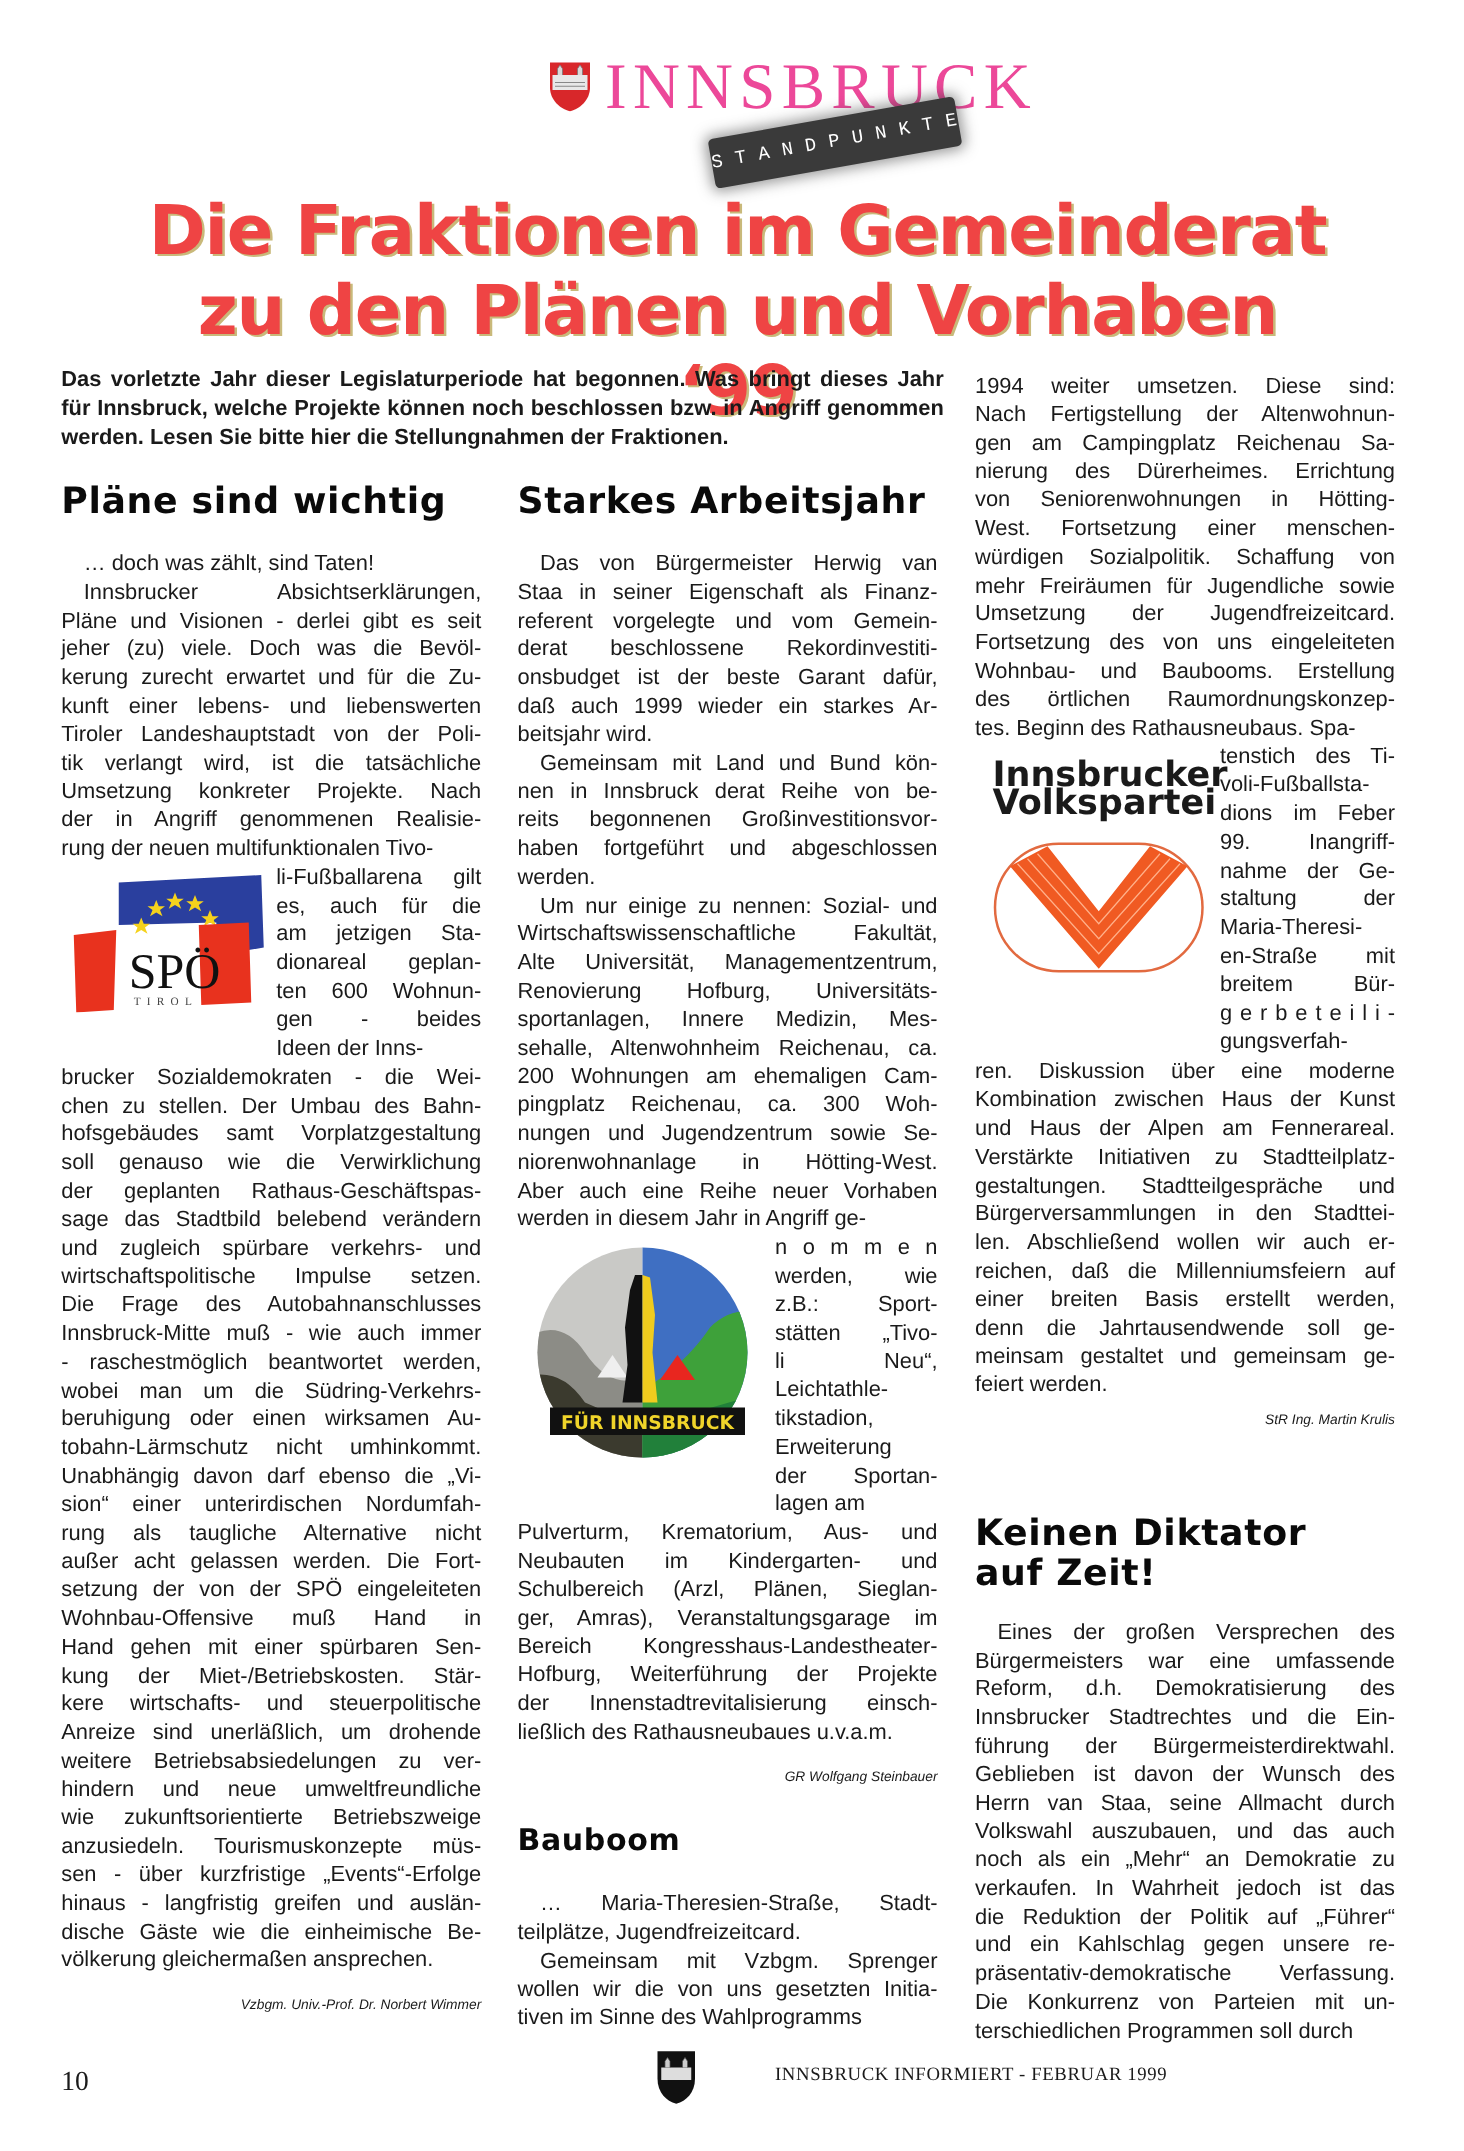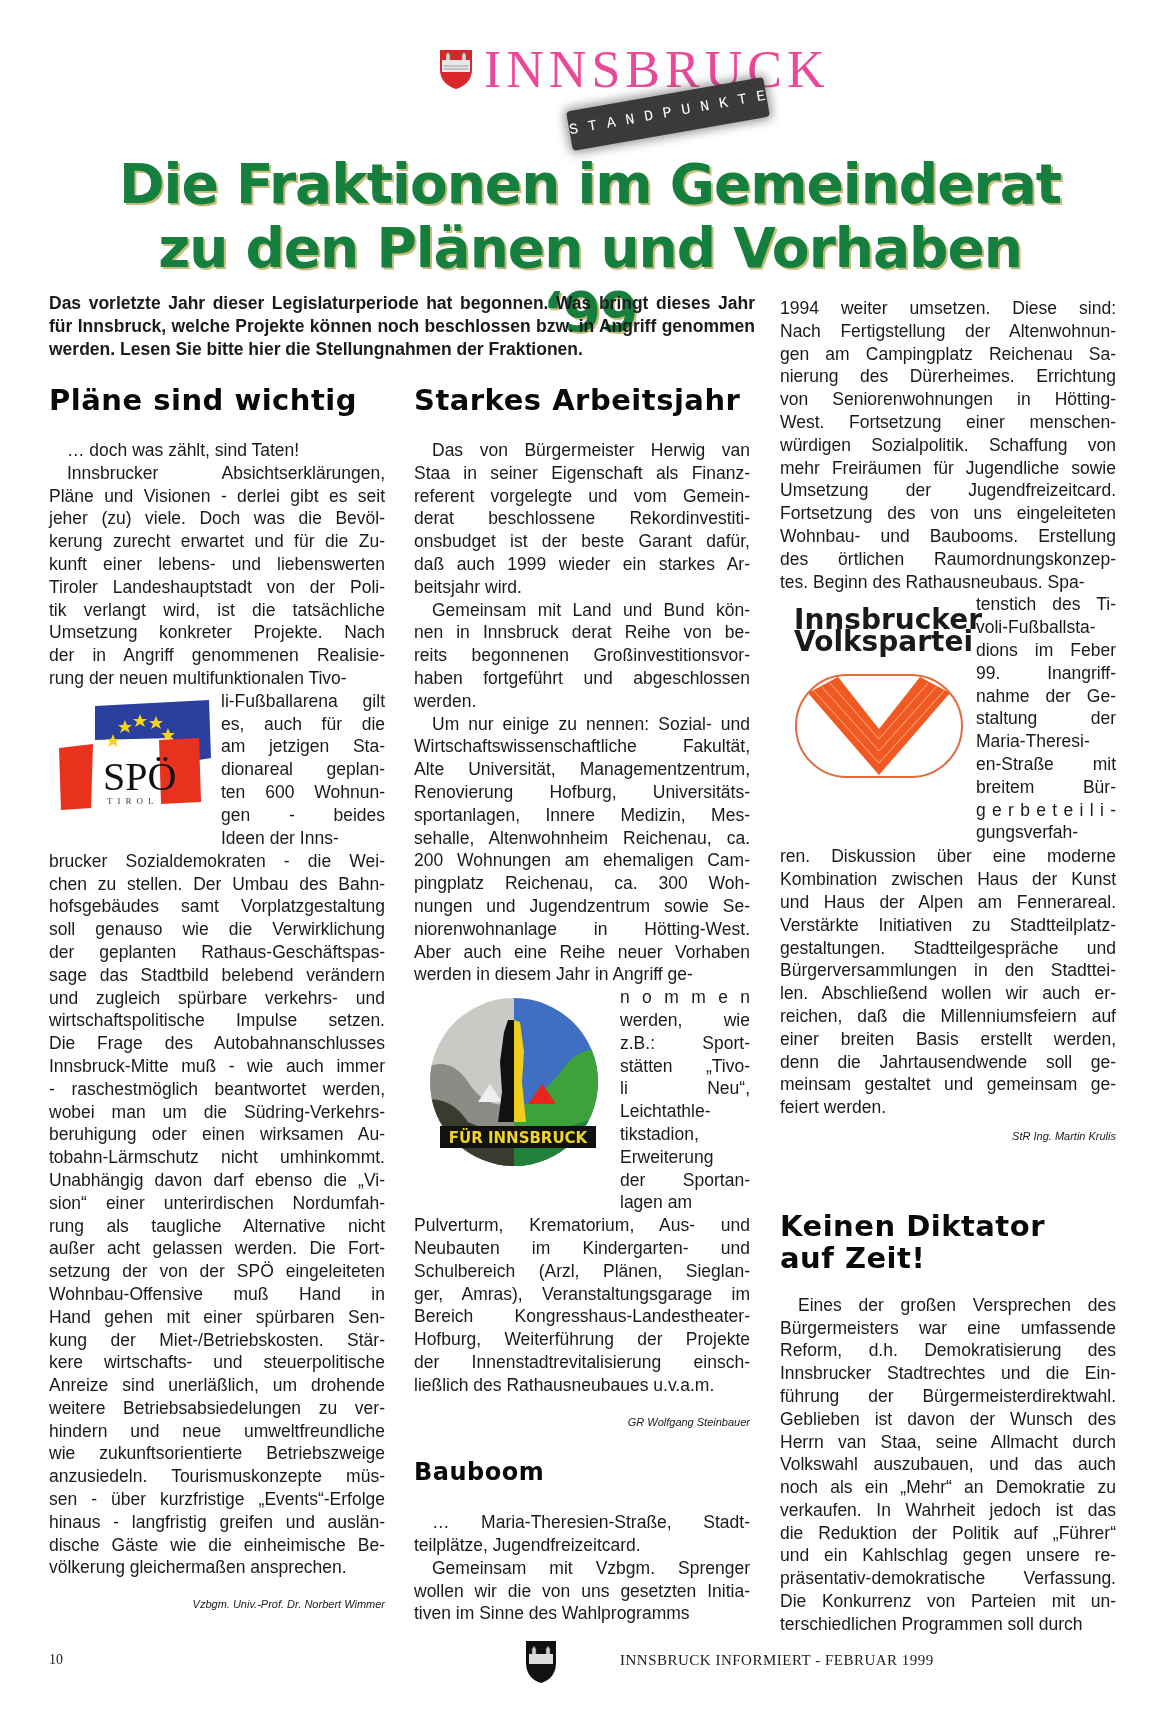--- a/index.html
+++ b/index.html
@@ -5,32 +5,32 @@
   html,body{margin:0;padding:0;background:#fff;}
   body{width:1171px;height:1721px;position:relative;overflow:hidden;font-family:"Liberation Sans",sans-serif;color:#1a1a1a;}
   .abs{position:absolute;}
   
   .masthead{left:438px;top:42px;width:330px;height:100px;}
   .crest{position:absolute;left:0;top:6px;width:36px;height:42px;}
   .mast-title{position:absolute;left:46px;top:0;font-family:"Liberation Serif",serif;font-size:52px;letter-spacing:5px;color:#ec4899;line-height:56px;}
   .standpunkte{position:absolute;left:130px;top:52px;width:200px;height:40px;background:#3a3a3a;transform:rotate(-10deg);border-radius:4px;box-shadow:0 0 10px 3px rgba(60,60,60,.5);}
   .standpunkte span{display:block;text-align:center;color:#fff;font-family:"Liberation Mono",monospace;font-size:15px;letter-spacing:10px;line-height:40px;}
   
-  .headline{left:110px;top:152px;width:960px;text-align:center;font-family:"DejaVu Sans",sans-serif;font-weight:bold;color:#15803d;font-size:55px;line-height:64px;letter-spacing:-1px;text-shadow:2px 2px 0 #c9b97a;}
+  .headline{left:110px;top:152px;width:960px;text-align:center;font-family:"DejaVu Sans",sans-serif;font-weight:bold;color:#ef4444;font-size:55px;line-height:64px;letter-spacing:-1px;text-shadow:2px 2px 0 #c9b97a;}
   
   .intro{left:49px;top:292px;width:706px;font-size:17.5px;line-height:23px;font-weight:bold;text-align:justify;}
   .col{position:absolute;font-size:17.5px;line-height:22.8px;}
   .col .ln{display:block;text-align:justify;text-align-last:justify;white-space:nowrap;}
   .col .ln.last{text-align-last:left;}
   .h2{font-family:"DejaVu Sans",sans-serif;font-weight:bold;font-size:30px;line-height:34px;color:#0a0a0a;letter-spacing:0.5px;}
   .sig{font-style:italic;text-align:right;font-size:11px;}
   .col1{left:49px;width:336px;}
   .col2{left:414px;width:336px;}
   .col3{left:780px;width:336px;}
-  .footer-num{left:49px;top:1652px;font-family:"Liberation Serif",serif;font-size:14px;}
+  .footer-num{left:49px;top:1652px;font-family:"Liberation Serif",serif;font-size:22px;}
   .footer-crest{left:525px;top:1640px;width:32px;height:44px;}
   .footer-title{left:620px;top:1652px;font-family:"Liberation Serif",serif;font-size:15px;letter-spacing:.5px;}
   .logo{position:absolute;}
 </style>
 </head>
 <body>
 
 <div class="abs masthead">
   <svg class="crest" viewBox="0 0 36 42">
     <path d="M2 2h32v20c0 10-8 17-16 19C10 39 2 32 2 22z" fill="#d8272a"></path>

